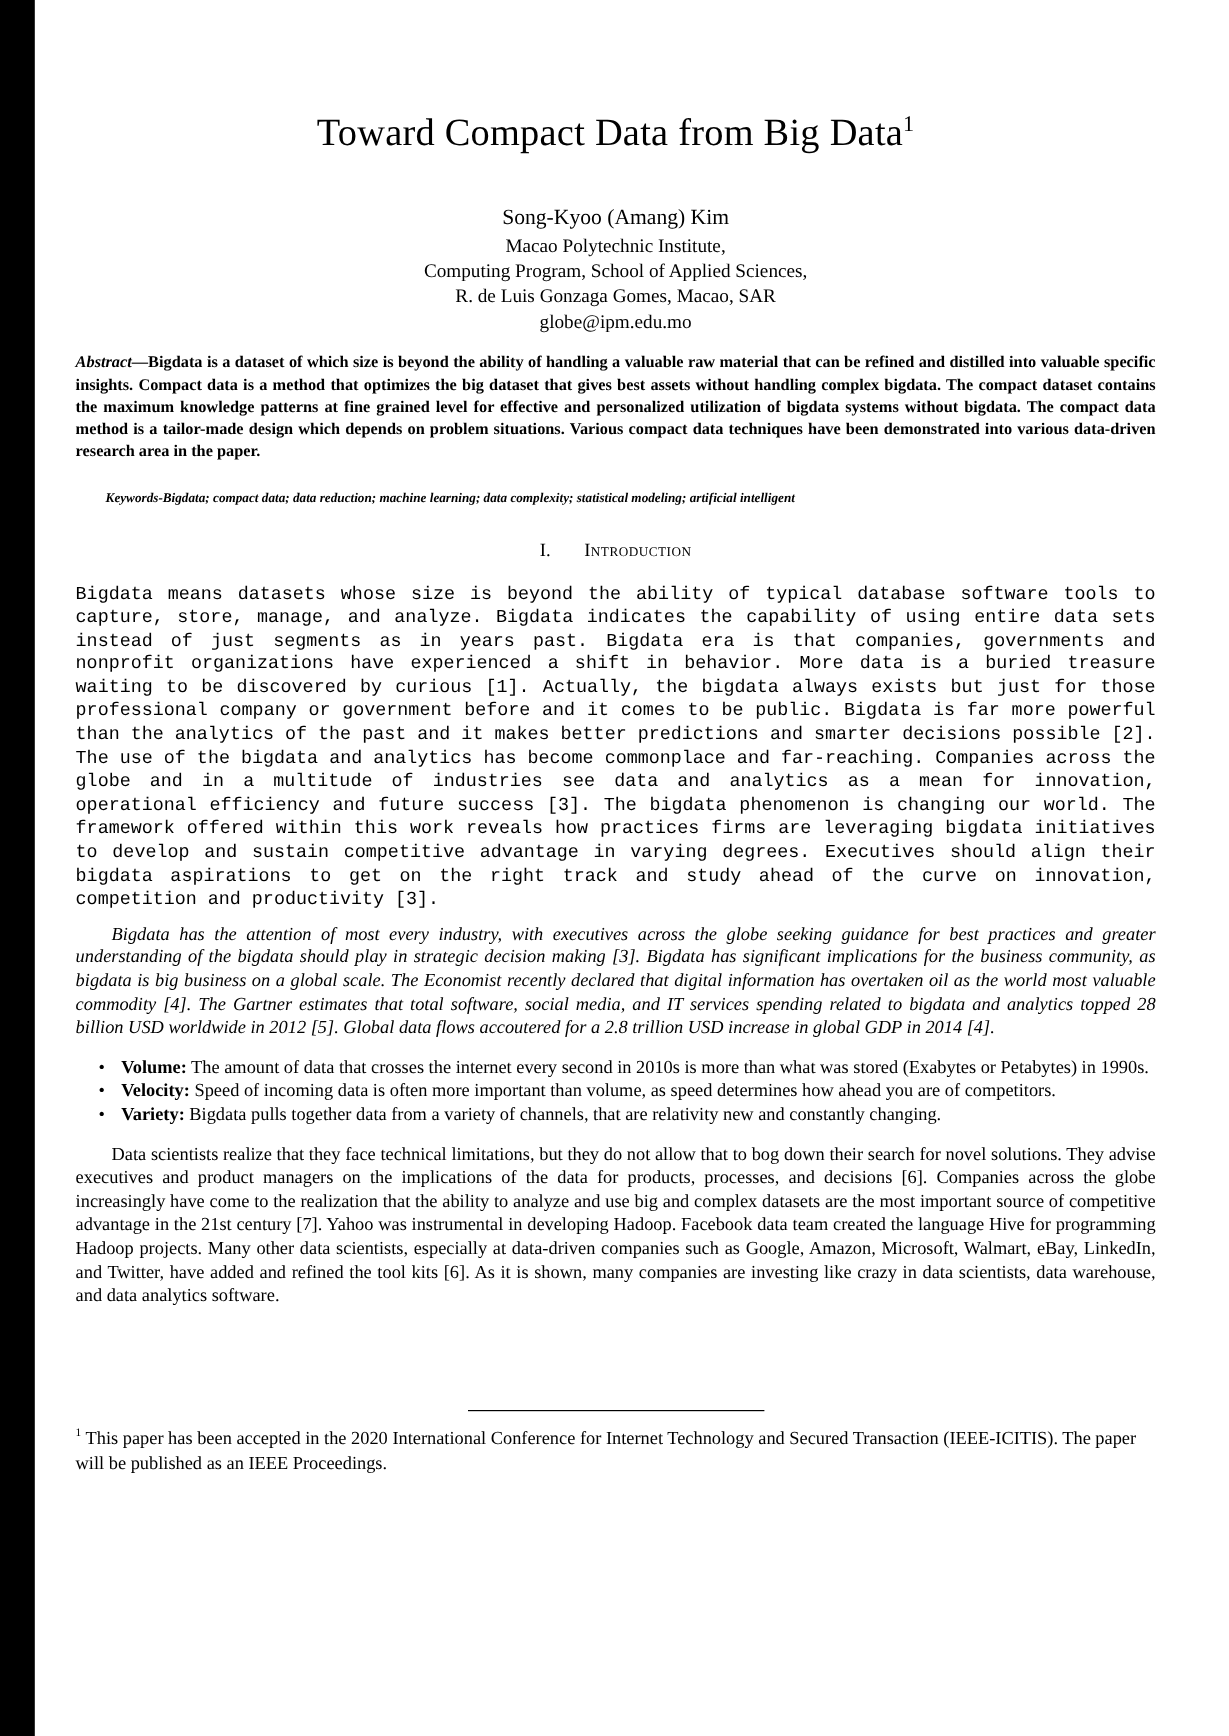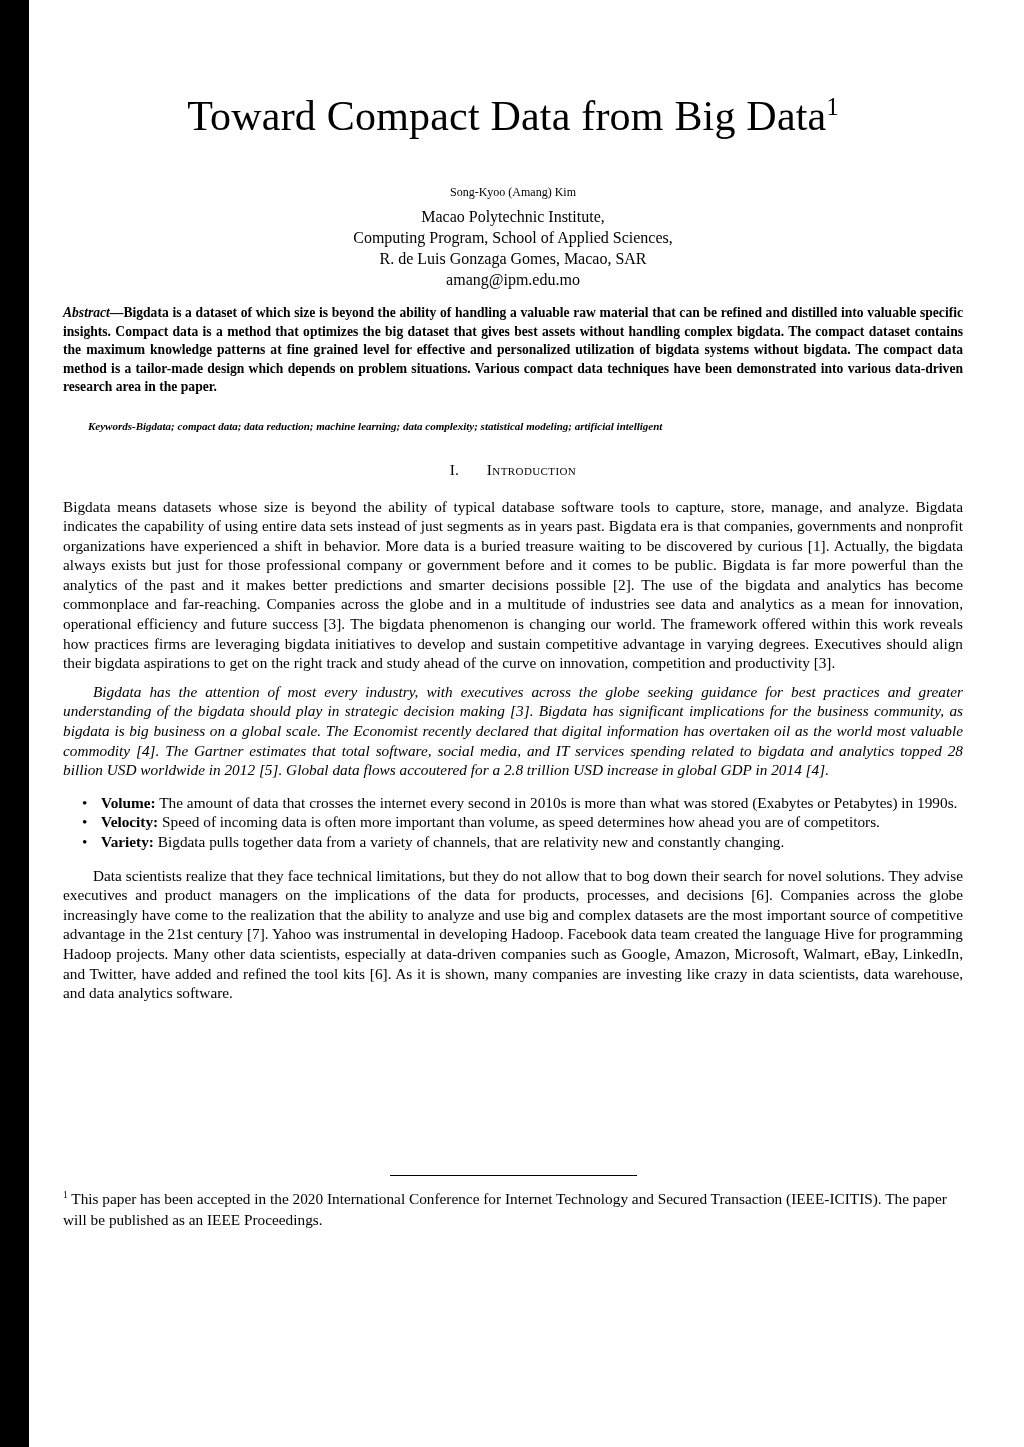--- a/index.html
+++ b/index.html
@@ -15,32 +15,32 @@
     width:29px; height:1447px;
     background:#000;
   }
   .page {
     position:absolute; left:63px; top:0;
     width:900px;
   }
   .title {
     padding-top:92px;
     text-align:center;
-    font-size:42px;
+    font-size:32px;
     font-weight:normal;
     letter-spacing:0.2px;
   }
   .title sup { font-size:0.58em; vertical-align:super; }
   .authors {
     margin-top:42px;
     text-align:center;
     font-size:16px;
     line-height:21px;
   }
-  .author-name { font-size:12px; margin-bottom:3px; }
+  .author-name { font-size:18px; margin-bottom:3px; }
   .abstract {
     margin-top:14px;
     font-weight:bold;
     font-size:13.6px;
     line-height:18.5px;
     text-align:justify;
   }
   .abstract-label { font-style:italic; }
   .keywords {
     margin-top:20px;
@@ -56,21 +56,21 @@
     font-size:15.5px;
     font-weight:normal;
   }
   .sec-num { margin-right:28px; }
   .sc { font-variant:small-caps; letter-spacing:0.4px; }
   .body-text {
     font-size:15.3px;
     line-height:19.6px;
     text-align:justify;
   }
-  .first-para { margin-top:18px; }
+  .first-para { margin-top:18px;font-family:Liberation Mono, monospace; }
   .para-gap { margin-top:9px;font-style:italic; }
   .indent { text-indent:30px; }
   .bullets { margin-top:13px; }
   .bullet {
     position:relative;
     padding-left:38px;
     font-size:15.3px;
     line-height:19.6px;
     text-align:justify;
   }
@@ -107,21 +107,21 @@
 
 <div class="page">
 
   <h1 class="title"><span>Toward Compact Data from Big Data</span><sup>1</sup></h1>
 
   <div class="authors">
     <div class="author-name">Song-Kyoo (Amang) Kim</div>
     <div>Macao Polytechnic Institute,</div>
     <div>Computing Program, School of Applied Sciences,</div>
     <div>R. de Luis Gonzaga Gomes, Macao, SAR</div>
-    <div>amang@ipm.edu.mo</div>
+    <div>globe@ipm.edu.mo</div>
   </div>
 
   <p class="abstract"><span class="abstract-label">Abstract</span><span>—Bigdata is a dataset of which size is beyond the ability of handling a valuable raw material that can be refined and distilled into valuable specific insights. Compact data is a method that optimizes the big dataset that gives best assets without handling complex bigdata. The compact dataset contains the maximum knowledge patterns at fine grained level for effective and personalized utilization of bigdata systems without bigdata. The compact data method is a tailor-made design which depends on problem situations. Various compact data techniques have been demonstrated into various data-driven research area in the paper.</span></p>
 
   <p class="keywords">Keywords-Bigdata; compact data; data reduction; machine learning; data complexity; statistical modeling; artificial intelligent</p>
 
   <h2 class="section-heading"><span class="sec-num">I.</span><span class="sc">Introduction</span></h2>
 
   <p class="body-text first-para">Bigdata means datasets whose size is beyond the ability of typical database software tools to capture, store, manage, and analyze. Bigdata indicates the capability of using entire data sets instead of just segments as in years past. Bigdata era is that companies, governments and nonprofit organizations have experienced a shift in behavior. More data is a buried treasure waiting to be discovered by curious [1]. Actually, the bigdata always exists but just for those professional company or government before and it comes to be public. Bigdata is far more powerful than the analytics of the past and it makes better predictions and smarter decisions possible [2].  The use of the bigdata and analytics has become commonplace and far-reaching. Companies across the globe and in a multitude of industries see data and analytics as a mean for innovation, operational efficiency and future success [3]. The bigdata phenomenon is changing our world. The framework offered within this work reveals how practices firms are leveraging bigdata initiatives to develop and sustain competitive advantage in varying degrees. Executives should align their bigdata aspirations to get on the right track and study ahead of the curve on innovation, competition and productivity [3].</p>
 

